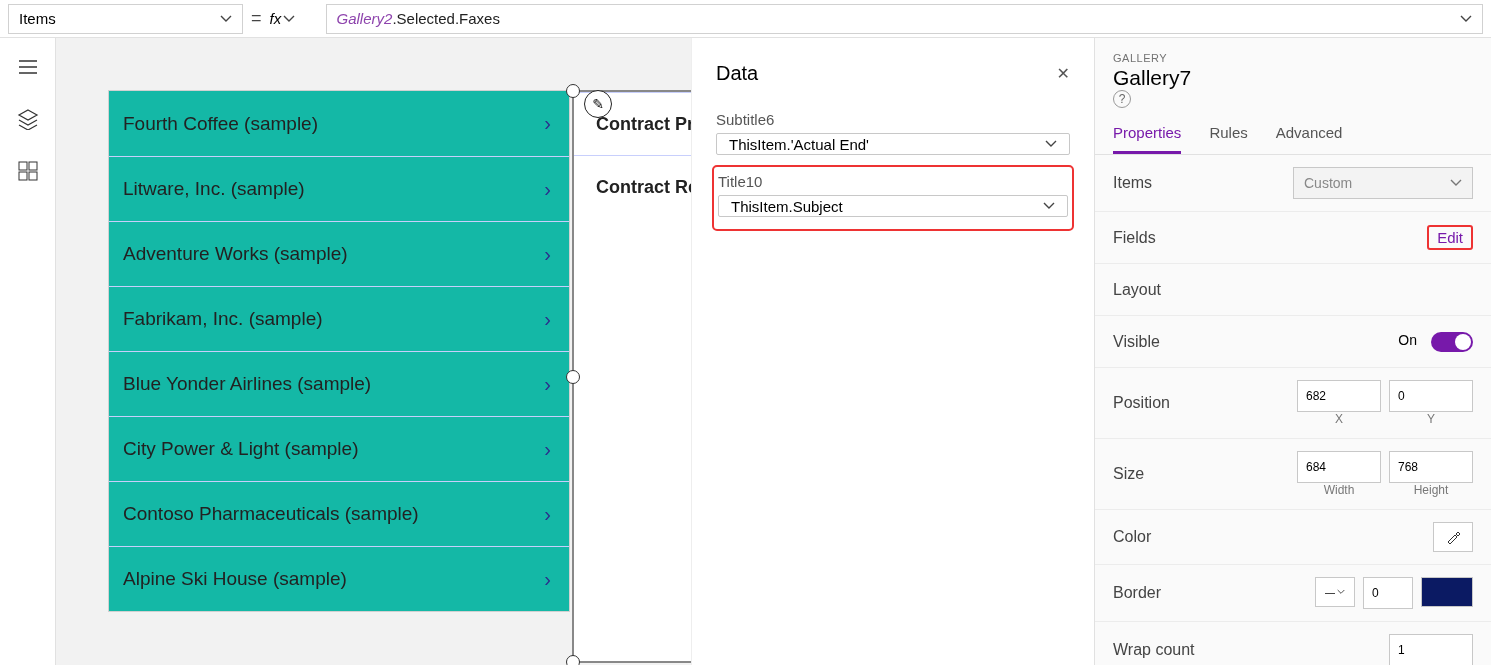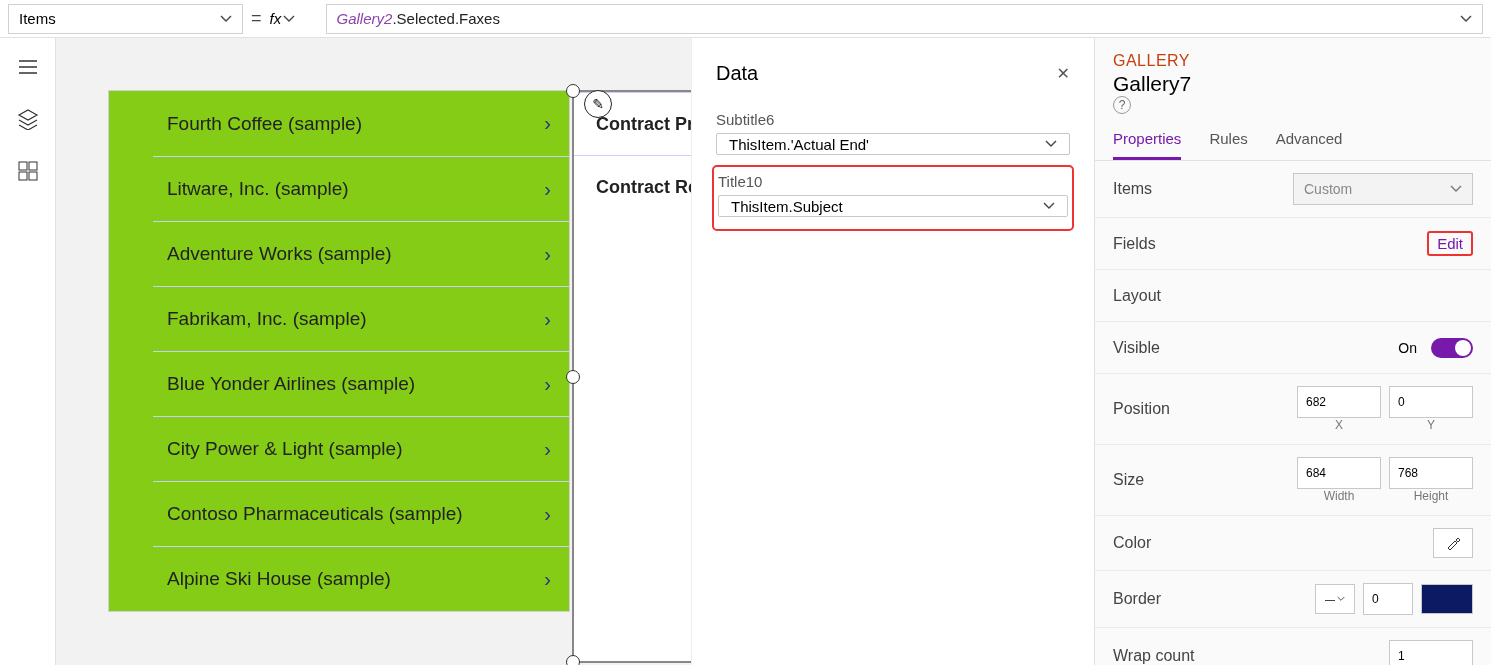--- a/index.html
+++ b/index.html
@@ -16,21 +16,21 @@
 .formula-input .tok2 { color: #222; }
 
 
 .main { display: flex; height: calc(100% - 38px); position: relative; }
 .left-rail { width: 56px; border-right: 1px solid #e1e1e1; display: flex; flex-direction: column; align-items: center; padding-top: 18px; gap: 30px; }
 .left-rail svg { width: 22px; height: 22px; }
 
 .canvas-area { flex: 1 1 auto; background: #f2f2f2; position: relative; overflow: hidden; }
 
 
-.gallery1 { position: absolute; left: 52px; top: 52px; width: 462px; background: #84cc16; border: 1px solid #d1d1d1; padding-left: 44px; }
+.gallery1 { position: absolute; left: 52px; top: 52px; width: 462px; background: #14b8a6; border: 1px solid #d1d1d1; }
 .g1-item { display: flex; align-items: center; justify-content: space-between; padding: 0 18px 0 14px; height: 65px; border-top: 1px solid #c8cffc; font-size: 19px; color: #222; font-weight: 500; }
 .g1-item:first-child { border-top: none; }
 .g1-item .chev { color: #2b2f8c; font-size: 20px; }
 
 
 .gallery2 { position: absolute; left: 516px; top: 52px; width: 510px; height: 573px; background: #fff; border: 2px solid #888; }
 .gallery2 .sel-handle { position: absolute; width: 14px; height: 14px; background: #fff; border: 1px solid #333; border-radius: 50%; }
 .gallery2 .sh-tl { top: -8px; left: -8px; }
 .gallery2 .sh-bl { bottom: -8px; left: -8px; }
 .gallery2 .sh-t { top: -8px; left: 50%; margin-left: -7px; } .gallery2 .sh-b { bottom: -8px; left: 50%; margin-left: -7px; }
@@ -46,32 +46,32 @@
 .close-x { font-size: 16px; color: #555; cursor: pointer; }
 .fld-lbl { font-size: 15px; color: #555; margin: 14px 24px 5px 24px; }
 .fld-dd { margin: 0 24px; height: 22px; border: 1px solid #c8c8c8; border-radius: 2px; display: flex; align-items: center; justify-content: space-between; padding: 0 12px; font-size: 15px; }
 .fld-group-hl { margin: 10px 20px 0 20px; padding: 6px 4px 12px 4px; border: 2px solid #e33; border-radius: 5px; }
 .fld-group-hl .fld-lbl { margin: 0 0 5px 0; }
 .fld-group-hl .fld-dd { margin: 0; }
 
 
 .props-panel { width: 397px; border-left: 1px solid #e1e1e1; background: #fafafa; overflow: hidden; }
 .props-head { padding: 14px 18px 0 18px; }
-.props-head .subtle { font-size: 16px; letter-spacing: 0.5px; color: #c2410c; }
+.props-head .subtle { font-size: 11px; letter-spacing: 0.5px; color: #737373; }
 .props-head .title-row { display: flex; align-items: flex-start; justify-content: space-between; margin-top: 2px; flex-direction: column;}
 .props-head h2 { font-size: 21px; font-weight: 400; }
 .help-icon { width: 18px; height: 18px; border: 1px solid #999; border-radius: 50%; display: flex; align-items: center; justify-content: center; font-size: 12px; color: #666; }
 .tabs { display: flex; gap: 28px; padding: 0 18px; margin-top: 16px; border-bottom: 1px solid #e1e1e1; }
 .tabs .tab { font-size: 15px; color: #555; padding-bottom: 10px; border-bottom: 3px solid transparent; }
 .tabs .tab.active { color: #7719aa; border-bottom-color: #7719aa; font-weight: 400; }
 
 .props-body { padding: 0; overflow-y: auto;}
 .prop-row { display: flex; align-items: center; justify-content: space-between; padding: 12px 18px; border-bottom: 1px solid #ececec; min-height: 52px; }
 .prop-row .lbl { font-size: 16px; color: #444; }
-.prop-row .ctrl { display: flex; align-items: center; gap: 8px; }
+.prop-row .ctrl { display: flex; align-items: flex-start; gap: 8px; }
 .dd { height: 32px; min-width: 180px; border: 1px solid #c8c8c8; background: #fff; display: flex; align-items: center; justify-content: space-between; padding: 0 10px; font-size: 14px; color: #444; }
 .dd.disabled { background: #f3f3f3; color: #888; }
 .edit-link { color: #7719aa; font-size: 15px; border: 2px solid #e33; border-radius: 3px; padding: 2px 8px; }
 .hl-box { border: 2px solid #e33; border-radius: 4px; padding: 4px; }
 .toggle { width: 42px; height: 20px; background: #7719aa; border-radius: 10px; position: relative; }
 .toggle::after { content: ""; position: absolute; right: 2px; top: 2px; width: 16px; height: 16px; background: #fff; border-radius: 50%; }
 .on-lbl { font-size: 14px; margin-right: 6px; }
 .numbox { width: 84px; height: 32px; border: 1px solid #c8c8c8; background: #fff; padding: 0 8px; font-size: 12px; display: flex; align-items: center; }
 .sublbl { font-size: 12px; color: #777; text-align: center; width: 84px; }
 .col-stack { display: flex; flex-direction: column; align-items: center; }

